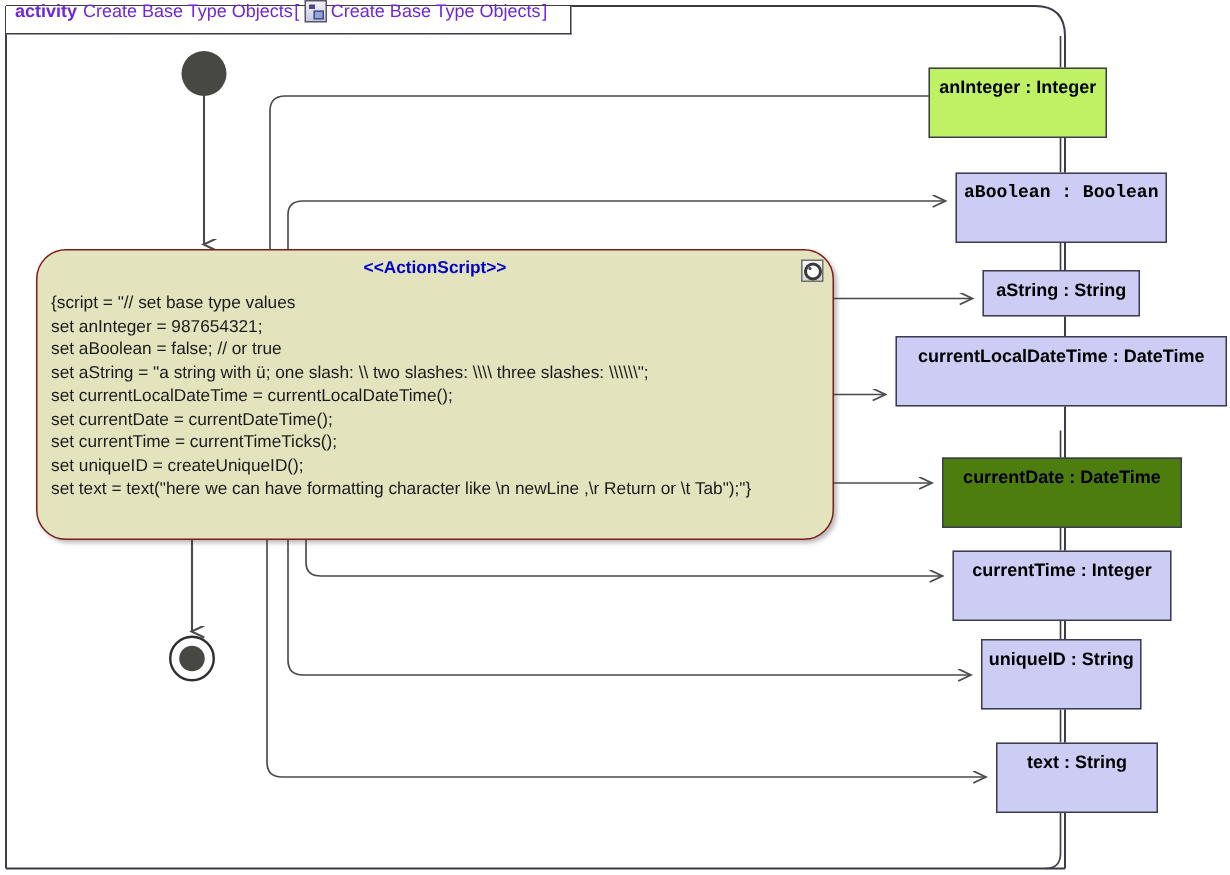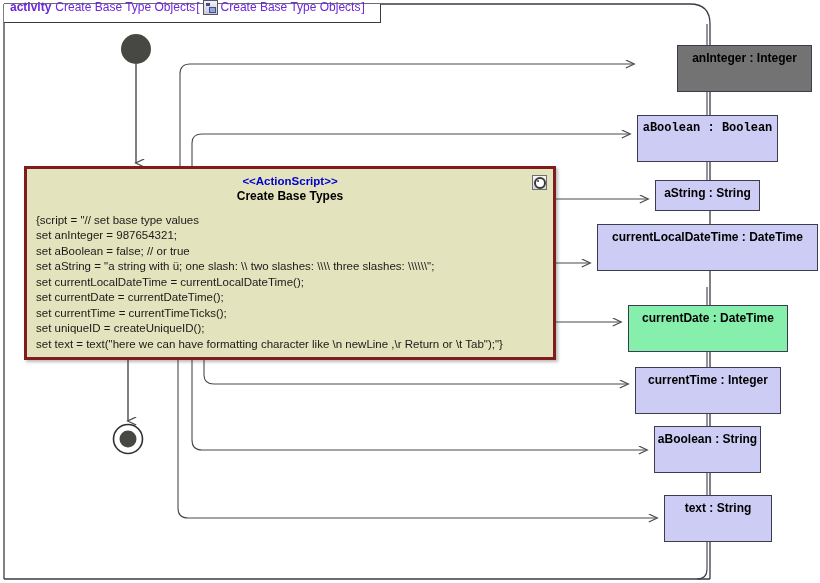--- a/index.html
+++ b/index.html
@@ -75,22 +75,22 @@
     width: 5px; height: 4px;
     border: 1px solid #4a4a88;
     background: #8fa7d8;
   }
 
   
   .action-node {
     position: absolute;
     box-sizing: border-box;
     background: #e3e3bd;
-    border: 3px solid #7f1d1d;
-    border-radius: 0;
+    border: 1px solid #7f1d1d;
+    border-radius: 20px;
     box-shadow: 2px 2px 3px rgba(60,60,60,0.35);
   }
   .action-stereotype {
     text-align: center;
     color: #0000cc;
     font-size: 11.5px;
     font-weight: bold;
     margin-top: 6px;
     line-height: 1.15;
   }
@@ -242,28 +242,27 @@
     <span class="diag-icon"></span>
     <span>Create Base Type Objects</span>
     <span class="sep">]</span>
   </div>
 
   <div class="action-node" style="left:24px; top:166px; width:532px; height:194px;">
     <div class="script-icon">
         <i></i>
       </div>
     <div class="action-stereotype">&lt;&lt;ActionScript&gt;&gt;</div>
-    <div class="action-title">Create Base Types</div>
     <div class="action-body"><div>{script = "// set base type values</div><div>set anInteger = 987654321;</div><div>set aBoolean = false; // or true</div><div>set aString = "a string with ü; one slash: \\ two slashes: \\\\ three slashes: \\\\\\";</div><div>set currentLocalDateTime = currentLocalDateTime();</div><div>set currentDate = currentDateTime();</div><div>set currentTime = currentTimeTicks();</div><div>set uniqueID = createUniqueID();</div><div>set text = text("here we can have formatting character like \n newLine ,\r Return or \t Tab");"}</div></div>
   </div>
 
   <div id="object-nodes">
-      <div class="obj-node" style="left: 677px; top: 45px; width: 135px; height: 47px; background: #737373; border-color: rgb(60, 60, 80);">anInteger : Integer</div>
+      <div class="obj-node" style="left: 619px; top: 45px; width: 119px; height: 47px; background: #bef264; border-color: rgb(60, 60, 80);">anInteger : Integer</div>
       <div class="obj-node" style="left: 637px; top: 115px; width: 141px; height: 47px; background: rgb(204, 204, 245); border-color: rgb(60, 60, 80); font-family: Liberation Mono, monospace;">aBoolean : Boolean</div>
       <div class="obj-node" style="left: 655px; top: 180px; width: 105px; height: 31px; background: rgb(204, 204, 245); border-color: rgb(60, 60, 80);">aString : String</div>
       <div class="obj-node" style="left: 597px; top: 224px; width: 221px; height: 47px; background: rgb(204, 204, 245); border-color: rgb(60, 60, 80);">currentLocalDateTime : DateTime</div>
-      <div class="obj-node" style="left: 628px; top: 305px; width: 160px; height: 47px; background: #86efac; border-color: rgb(60, 60, 80);">currentDate : DateTime</div>
+      <div class="obj-node" style="left: 628px; top: 305px; width: 160px; height: 47px; background: #4d7c0f; border-color: rgb(60, 60, 80);">currentDate : DateTime</div>
       <div class="obj-node" style="left: 635px; top: 367px; width: 146px; height: 47px; background: rgb(204, 204, 245); border-color: rgb(60, 60, 80);">currentTime : Integer</div>
-      <div class="obj-node" style="left: 654px; top: 426px; width: 107px; height: 47px; background: rgb(204, 204, 245); border-color: rgb(60, 60, 80);">aBoolean : String</div>
+      <div class="obj-node" style="left: 654px; top: 426px; width: 107px; height: 47px; background: rgb(204, 204, 245); border-color: rgb(60, 60, 80);">uniqueID : String</div>
       <div class="obj-node" style="left: 664px; top: 495px; width: 108px; height: 47px; background: rgb(204, 204, 245); border-color: rgb(60, 60, 80);">text : String</div>
     </div>
 
 </div>
 
 </body></html>

